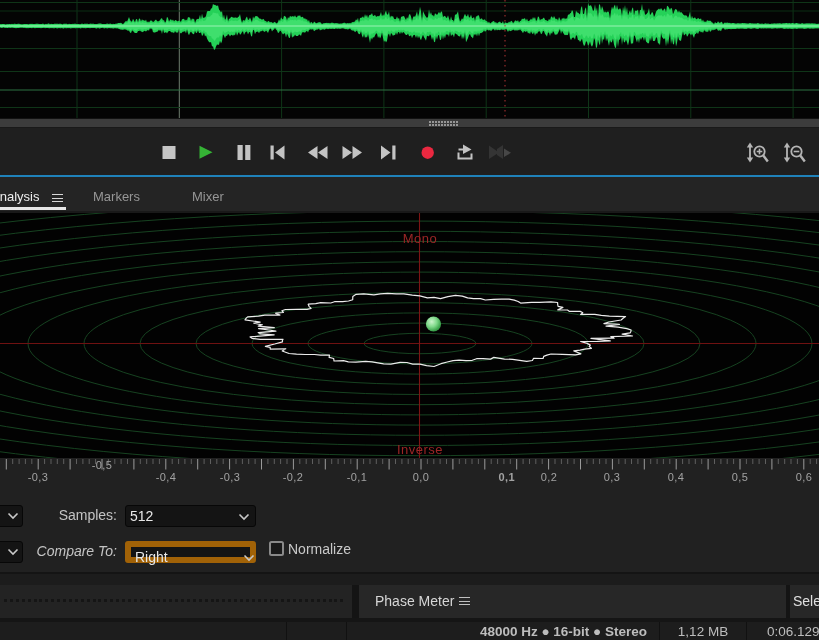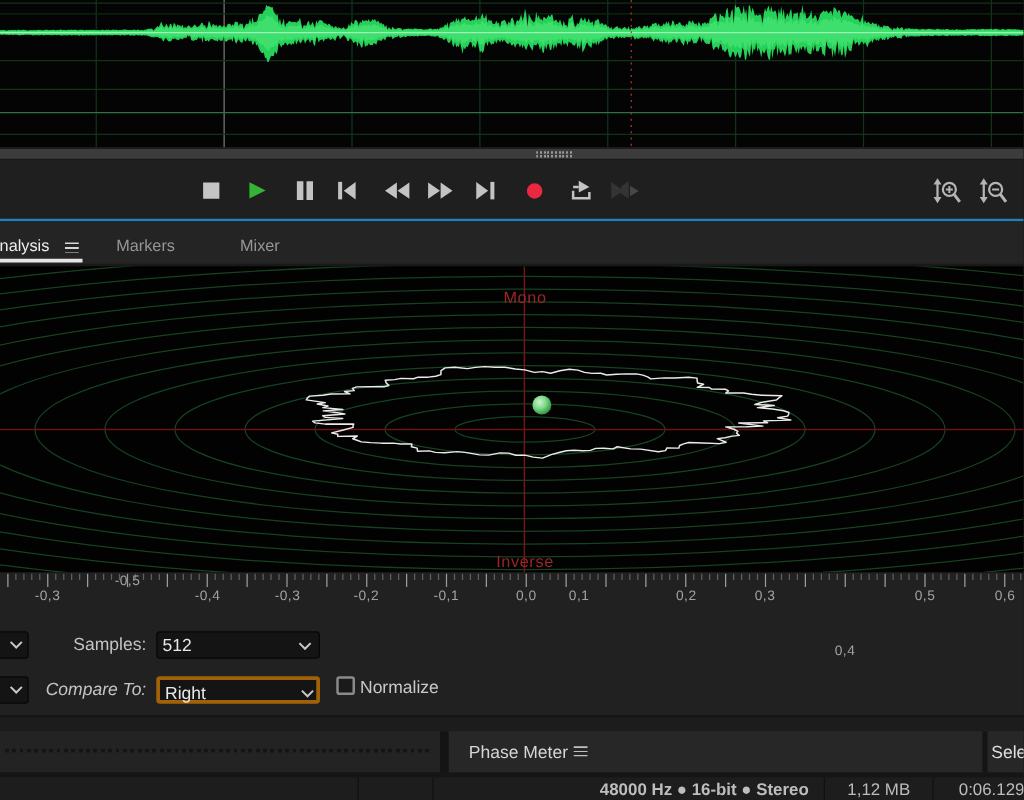--- a/index.html
+++ b/index.html
@@ -274,24 +274,24 @@
     </svg>
     <div style="position:relative;width:819px;height:114px;margin-top:-114px;"></div>
   </div>
   <div style="position:absolute;left:8px;top:471px;width:60px;text-align:center;font-size:11px;letter-spacing:0.4px;color:#a2a2a2;">-0,3</div>
 <div style="position:absolute;left:72px;top:459px;width:60px;text-align:center;font-size:11px;letter-spacing:0.4px;color:#a2a2a2;">-0,5</div>
 <div style="position:absolute;left:136px;top:471px;width:60px;text-align:center;font-size:11px;letter-spacing:0.4px;color:#a2a2a2;">-0,4</div>
 <div style="position:absolute;left:200px;top:471px;width:60px;text-align:center;font-size:11px;letter-spacing:0.4px;color:#a2a2a2;">-0,3</div>
 <div style="position:absolute;left:263px;top:471px;width:60px;text-align:center;font-size:11px;letter-spacing:0.4px;color:#a2a2a2;">-0,2</div>
 <div style="position:absolute;left:327px;top:471px;width:60px;text-align:center;font-size:11px;letter-spacing:0.4px;color:#a2a2a2;">-0,1</div>
 <div style="position:absolute;left:391px;top:471px;width:60px;text-align:center;font-size:11px;letter-spacing:0.4px;color:#a2a2a2;">0,0</div>
-<div style="position:absolute;left:455px;top:471px;width:60px;text-align:left;font-size:11px;letter-spacing:0.4px;color:#a2a2a2;">0,1</div>
+<div style="position:absolute;left:455px;top:471px;width:60px;text-align:right;font-size:11px;letter-spacing:0.4px;color:#a2a2a2;font-weight:bold;">0,1</div>
 <div style="position:absolute;left:519px;top:471px;width:60px;text-align:center;font-size:11px;letter-spacing:0.4px;color:#a2a2a2;">0,2</div>
 <div style="position:absolute;left:582px;top:471px;width:60px;text-align:center;font-size:11px;letter-spacing:0.4px;color:#a2a2a2;">0,3</div>
-<div style="position:absolute;left:646px;top:471px;width:60px;text-align:center;font-size:11px;letter-spacing:0.4px;color:#a2a2a2;margin-top:44px;">0,4</div>
+<div style="position:absolute;left:646px;top:471px;width:60px;text-align:center;font-size:11px;letter-spacing:0.4px;color:#a2a2a2;">0,4</div>
 <div style="position:absolute;left:710px;top:471px;width:60px;text-align:center;font-size:11px;letter-spacing:0.4px;color:#a2a2a2;">0,5</div>
 <div style="position:absolute;left:774px;top:471px;width:60px;text-align:center;font-size:11px;letter-spacing:0.4px;color:#a2a2a2;">0,6</div>
 
   <div class="abs" style="left:-30px;top:505px;width:53px;height:22px;background:#141414;border:1px solid #070707;border-radius:3px;"></div>
   <div class="abs" style="left:-30px;top:541px;width:53px;height:22px;background:#141414;border:1px solid #070707;border-radius:3px;"></div>
   <svg class="abs" style="left:7px;top:512px;" width="12" height="8">
       <polyline points="1.5,1.5 6,6 10.5,1.5" stroke="#c8c8c8" stroke-width="1.6" fill="none"></polyline>
     </svg>
   <svg class="abs" style="left:7px;top:548px;" width="12" height="8">
       <polyline points="1.5,1.5 6,6 10.5,1.5" stroke="#c8c8c8" stroke-width="1.6" fill="none"></polyline>
@@ -299,21 +299,21 @@
 
   <div class="abs" style="left:0;top:507px;width:117px;text-align:right;font-size:14px;color:#c4c4c4;">Samples:</div>
   <div class="abs" style="left:125px;top:505px;width:131px;height:22px;background:#141414;border:1px solid #070707;border-radius:3px;">
     <div class="abs" style="left:4px;top:2px;font-size:14px;color:#e8e8e8;">512</div>
     <svg class="abs" style="left:112px;top:7px;" width="12" height="8">
         <polyline points="1.5,1.5 6,6 10.5,1.5" stroke="#c8c8c8" stroke-width="1.6" fill="none"></polyline>
       </svg>
   </div>
 
   <div class="abs" style="left:0;top:543px;width:117px;text-align:right;font-size:14px;color:#c4c4c4;font-style:italic;">Compare To:</div>
-  <div class="abs" style="left:125px;top:541px;width:131px;height:22px;background:#141414;border:3px solid #a16207;border-radius:3px;">
+  <div class="abs" style="left:125px;top:541px;width:131px;height:22px;background:#141414;border:6px solid #a16207;border-radius:3px;">
     <div class="abs" style="left:4px;top:2px;font-size:14px;color:#e8e8e8;">Right</div>
     <svg class="abs" style="left:112px;top:7px;" width="12" height="8">
         <polyline points="1.5,1.5 6,6 10.5,1.5" stroke="#c8c8c8" stroke-width="1.6" fill="none"></polyline>
       </svg>
   </div>
 
   <div class="abs" style="left:269px;top:541px;width:15px;height:15px;background:#1a1a1a;border:2px solid #8a8a8a;border-radius:2.5px;"></div>
   <div class="abs" style="left:288px;top:541px;font-size:14px;color:#c9c9c9;">Normalize</div>
 
   <div class="abs" style="left:0;top:572px;width:819px;height:2px;background:#141414;"></div>

